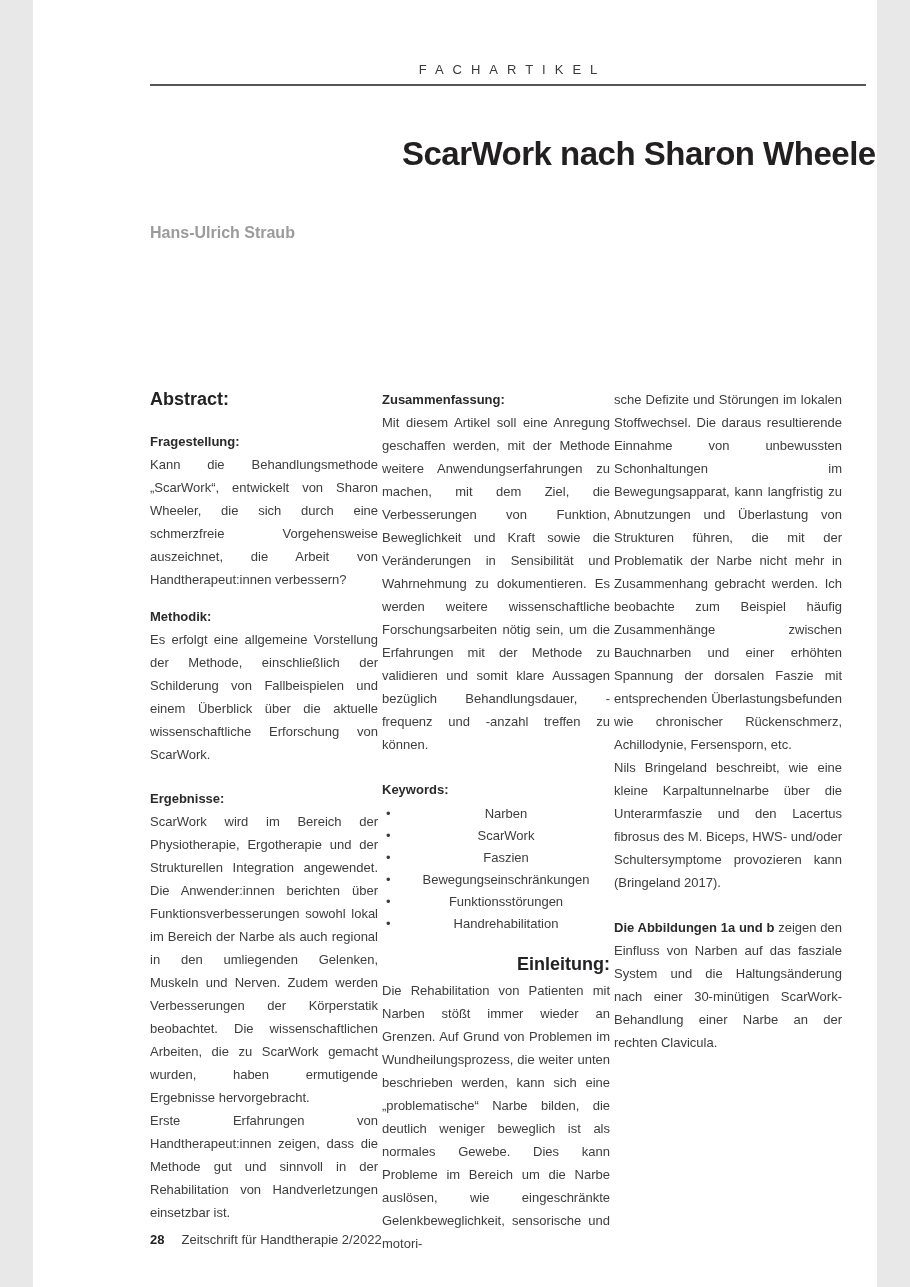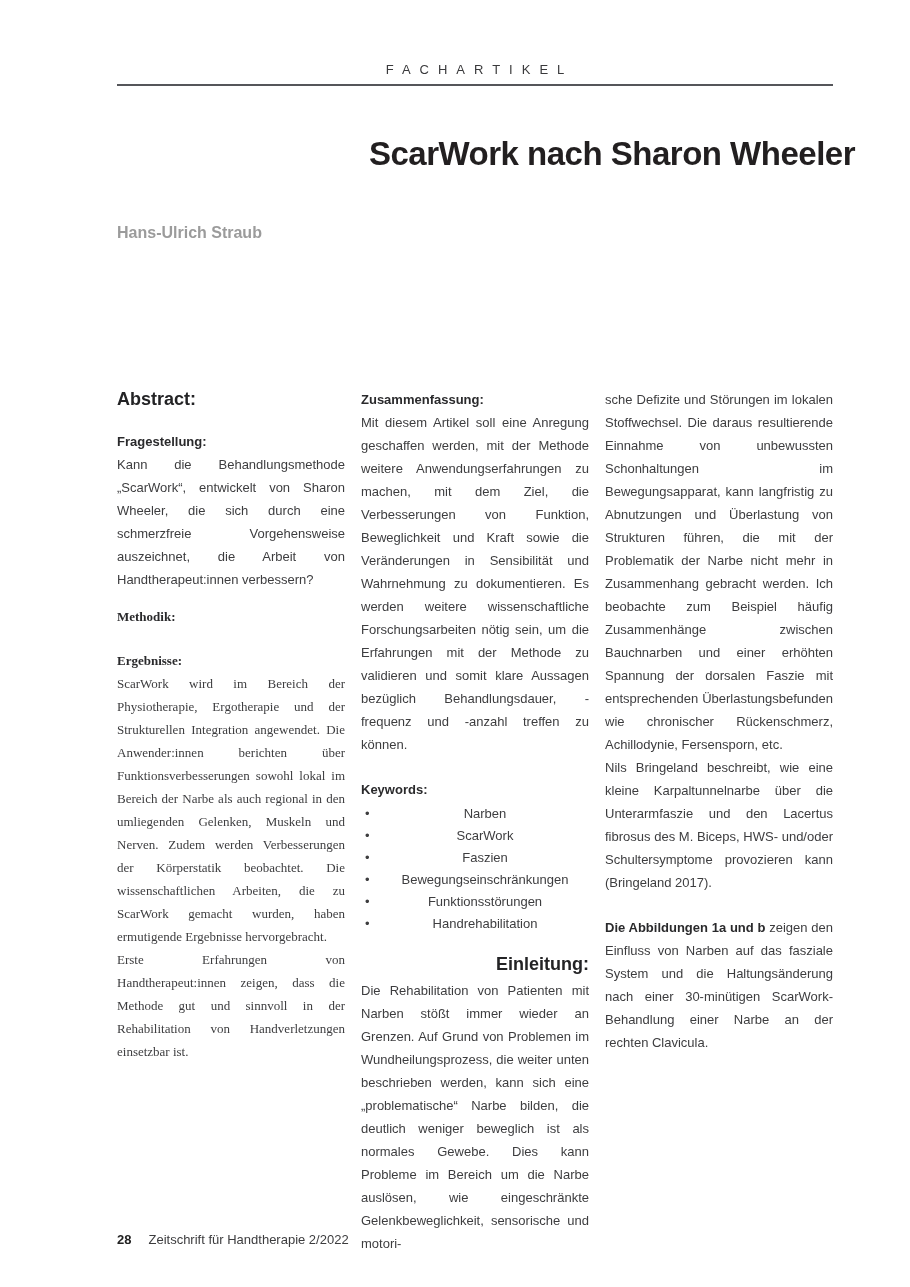--- a/index.html
+++ b/index.html
@@ -1,18 +1,18 @@
 <!DOCTYPE html>
 <html><head>
 <meta charset="utf-8">
 <style>
   html,body { margin:0; padding:0; background:#e8e8e8; }
   .page {
     position:relative;
-    width:910px; height:1287px;
+    width:844px; height:1287px;
     margin:0 auto;
     background:#ffffff;
     font-family:"Liberation Sans", sans-serif;
     color:#3d3d3f;
     overflow:hidden;
   }
   .running-head {
     position:absolute; top:62px; left:117px; width:716px;
     text-align:center;
     font-size:13px; letter-spacing:9px; text-indent:9px;
@@ -30,32 +30,32 @@
     color:#221f20;
     text-align:right;
   }
   .author {
     position:absolute; top:224px; left:117px;
     font-size:16px; font-weight:bold;
     color:#9b9b9b;
   }
   .columns {
     position:absolute; top:388px; left:117px; width:716px;
-    display:flex; gap:16px;
+    display:flex; gap:4px;
   }
   .col { width:228px; font-size:13px; line-height:23px; text-align:justify; }
   .col p { margin:0; }
   h2.section-heading {
     font-size:18px; line-height:22px; font-weight:bold;
     margin:0 0 20px 0;
     color:#232325; text-align:left;
   }
   h2.mid { margin:18px 0 4px 0;text-align:right; }
   .sublabel { font-weight:bold; color:#2a2a2c; text-align:left; }
-  .sec + .sec { margin-top:14px;font-family:Liberation Serif, serif; }
+  .sec + .sec { margin-top:14px; }
   .sec.gap-lg { margin-top:21px; }
   .kw-head { margin-top:22px !important; }
   ul.keyword-list {
     list-style:none; margin:2px 0 0 0; padding:0;
     line-height:22px; text-align:center;
   }
   ul.keyword-list li { position:relative; padding-left:20px; }
   ul.keyword-list li::before { content:"\2022"; position:absolute; left:4px; }
   .fig-note { margin-top:22px !important; }
   .fig-note strong { color:#2a2a2c; }
@@ -83,20 +83,21 @@
     <div class="col">
       <h2 class="section-heading">Abstract:</h2>
 
       <div class="sec">
         <p class="sublabel">Fragestellung:</p>
         <p class="body-text">Kann die Behandlungsmethode „ScarWork“, entwickelt von Sharon Wheeler, die sich durch eine schmerzfreie Vorgehensweise auszeichnet, die Arbeit von Handtherapeut:innen verbessern?</p>
       </div>
 
       <div class="sec">
         <p class="sublabel">Methodik:</p>
+        <p class="body-text">Es erfolgt eine allgemeine Vorstellung der Methode, einschließlich der Schilderung von Fallbeispielen und einem Überblick über die aktuelle wissenschaftliche Erforschung von ScarWork.</p>
       </div>
 
       <div class="sec gap-lg">
         <p class="sublabel">Ergebnisse:</p>
         <p class="body-text">ScarWork wird im Bereich der Physiotherapie, Ergotherapie und der Strukturellen Integration angewendet. Die Anwender:innen berichten über Funktionsverbesserungen sowohl lokal im Bereich der Narbe als auch regional in den umliegenden Gelenken, Muskeln und Nerven. Zudem werden Verbesserungen der Körperstatik beobachtet. Die wissenschaftlichen Arbeiten, die zu ScarWork gemacht wurden, haben ermutigende Ergebnisse hervorgebracht.</p>
         <p class="body-text">Erste Erfahrungen von Handtherapeut:innen zeigen, dass die Methode gut und sinnvoll in der Rehabilitation von Handverletzungen einsetzbar ist.</p>
       </div>
     </div>
 
     <div class="col">

